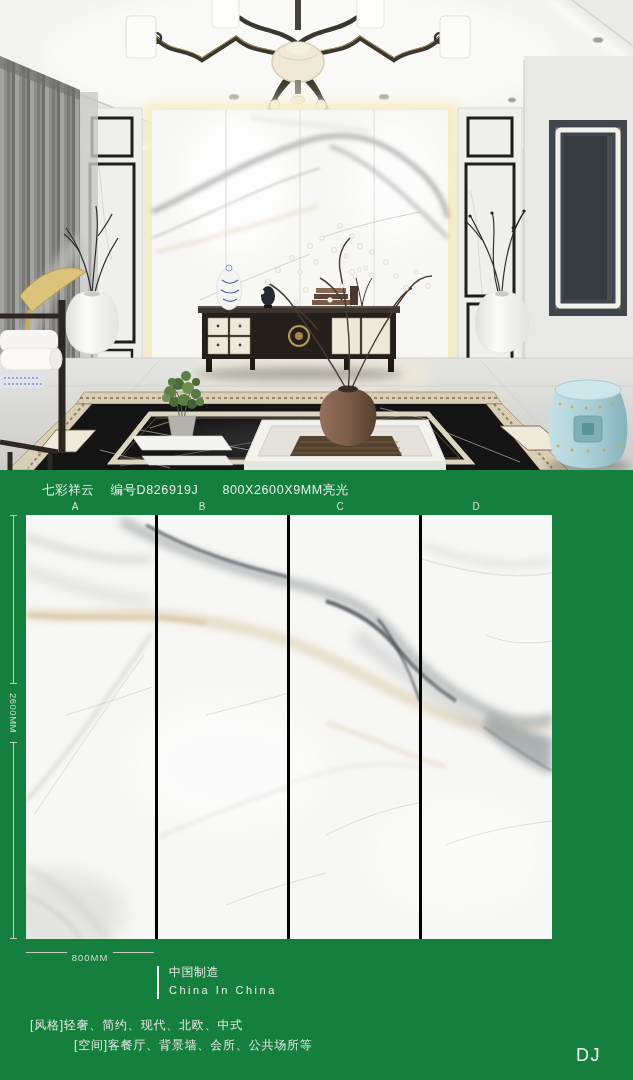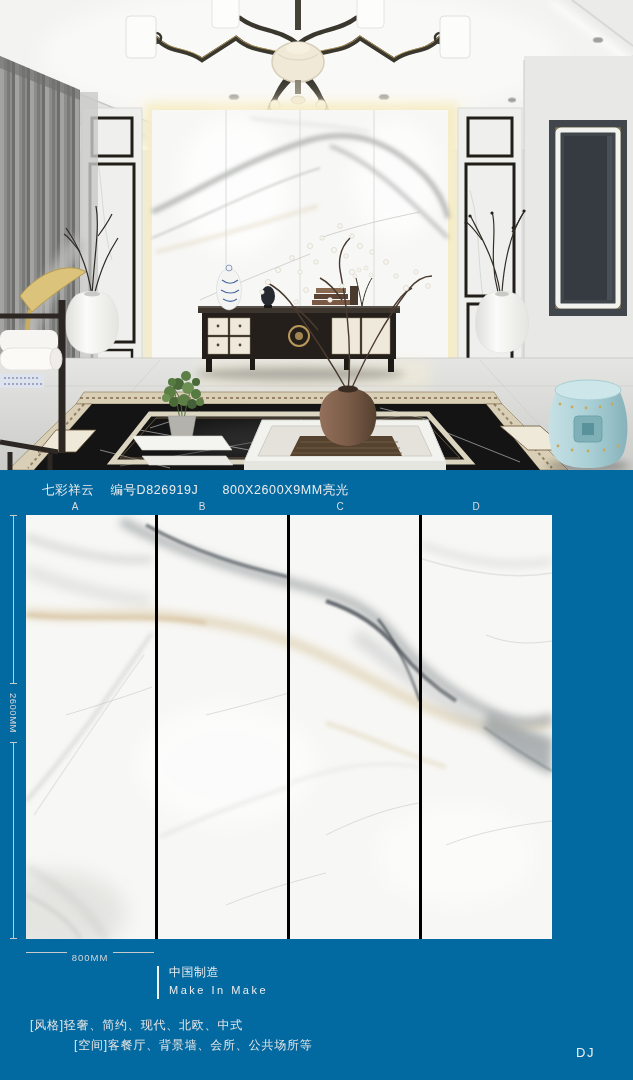--- a/index.html
+++ b/index.html
@@ -1,16 +1,16 @@
 <!DOCTYPE html>
 <html><head>
 <meta charset="utf-8">
 <style>
   html,body{margin:0;padding:0;background:#000;}
-  #page{position:relative;width:633px;height:1080px;background:#0369a1;overflow:hidden;
+  #page{position:relative;width:633px;height:1080px;background:#15803d;overflow:hidden;
         font-family:"Liberation Sans","DejaVu Sans",sans-serif;color:#e9e9e9;}
   .abs{position:absolute;}
   
   #scene{left:0;top:0;width:633px;height:470px;}
   
   #title-row{left:42px;top:482px;font-size:12.5px;letter-spacing:.6px;color:#ececec;white-space:nowrap;}
   #title-row .seg1{margin-right:16px;}
   #title-row .seg2{margin-right:24px;}
   
   .slab-label{top:501px;width:14px;text-align:center;font-size:10px;color:#dcdcdc;}
@@ -25,21 +25,21 @@
   #dim-width-row .dline{flex:1;height:1px;background:#c9c9c9;}
   #dim-width-row .dtext{font-size:9.5px;letter-spacing:1px;color:#d6d6d6;margin:0 5px;}
   
   #spec-left{left:26px;top:963px;width:126px;text-align:right;font-size:12px;line-height:18px;color:#ececec;letter-spacing:.5px;}
   #spec-divider{left:157px;top:966px;width:2px;height:33px;background:#f2f2f2;}
   #spec-right{left:169px;top:963px;font-size:12px;line-height:18px;color:#ececec;letter-spacing:.5px;}
   #spec-right .en{font-size:11px;letter-spacing:2.5px;}
   
   #tag-style{left:30px;top:1017px;font-size:12px;letter-spacing:.8px;color:#e6e6e6;}
   #tag-space{left:30px;top:1037px;font-size:12px;letter-spacing:.8px;color:#e6e6e6;margin-left:44px;}
-  #brand-mark{left:576px;top:1045px;font-size:13px;letter-spacing:1.5px;color:#efefef;}
+  #brand-mark{left:576px;top:1045px;font-size:18px;letter-spacing:1.5px;color:#efefef;}
 </style>
 </head>
 <body>
 
 <div id="page">
 
   <div class="abs" id="scene">
     <svg width="633" height="470" viewBox="0 0 633 470">
       <defs>
         <filter id="b1" x="-60%" y="-60%" width="220%" height="220%">
@@ -490,20 +490,20 @@
 
   <div class="abs" id="dim-width-row">
     <span class="dline"></span>
     <span class="dtext">800MM</span>
     <span class="dline"></span>
   </div>
 
   <div class="abs" id="spec-divider"></div>
   <div class="abs" id="spec-right">
     <div>中国制造</div>
-    <div class="en">Make In Make</div>
+    <div class="en">China In China</div>
   </div>
 
   <div class="abs" id="tag-style">[风格]轻奢、简约、现代、北欧、中式</div>
   <div class="abs" id="tag-space">[空间]客餐厅、背景墙、会所、公共场所等</div>
   <div class="abs" id="brand-mark">DJ</div>
 
 </div>
 
 </body></html>

